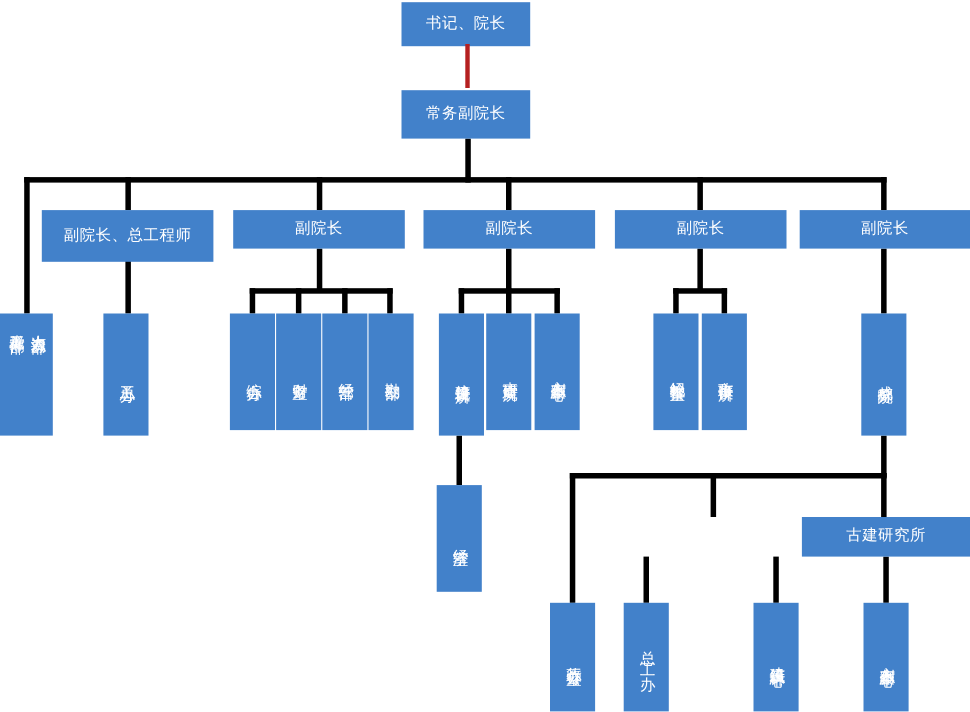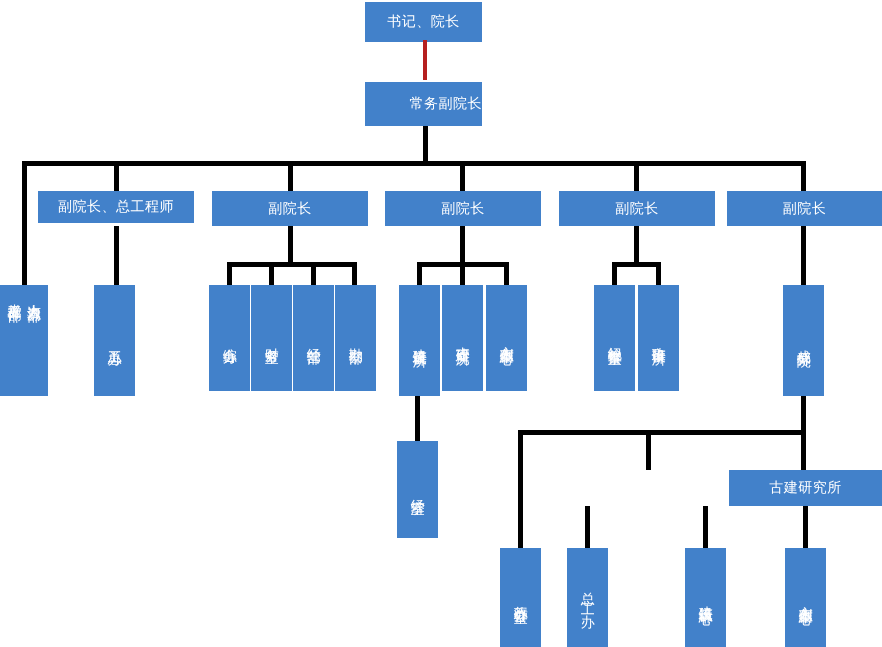--- a/index.html
+++ b/index.html
@@ -27,21 +27,21 @@
     justify-content: center;
     text-align: center;
     box-sizing: border-box;
     z-index: 5;
     line-height: 1.25;
   }
   
   .node.horiz {
     font-size: 14px;
     letter-spacing: 0.5px;
-    padding: 0 0;
+    padding: 0 12px;
   }
   
   .node.vert {
     font-size: 14px;
     padding: 8px 0;
   }
   .node.vert .vtxt {
     writing-mode: vertical-rl;
     text-orientation: upright;
     letter-spacing: 1px;
@@ -126,25 +126,25 @@
 
   <div class="conn" style="left:585px; top:506px; width:5px; height:42px;"></div>
   <div class="conn" style="left:703px; top:506px; width:5px; height:42px;"></div>
 
   <div class="conn" style="left:803px; top:506px; width:5px; height:42px;"></div>
 
   <div class="node horiz" style="left:365px; top:2px; width:117px; height:40px;">
     <span>书记、院长</span>
   </div>
 
-  <div class="node horiz" style="left:365px; top:82px; width:117px; height:44px;justify-content:flex-end;">
+  <div class="node horiz" style="left:365px; top:82px; width:117px; height:44px;">
     <span>常务副院长</span>
   </div>
 
-  <div class="node horiz" style="left:38px; top:191px; width:156px; height:32px;">
+  <div class="node horiz" style="left:38px; top:191px; width:156px; height:47px;">
     <span>副院长、总工程师</span>
   </div>
 
   <div class="node horiz" style="left:212px; top:191px; width:156px; height:35px;">
     <span>副院长</span>
   </div>
 
   <div class="node horiz" style="left:385px; top:191px; width:156px; height:35px;">
     <span>副院长</span>
   </div>

